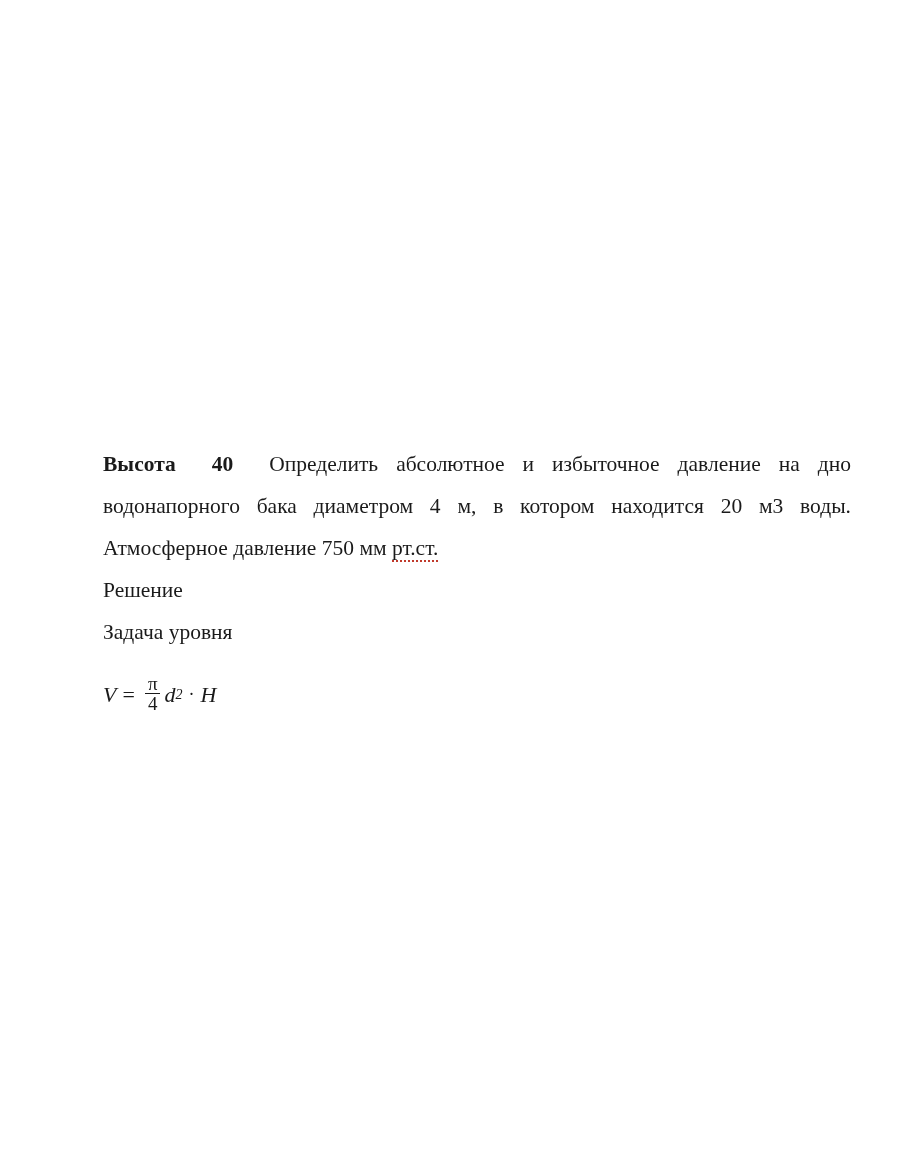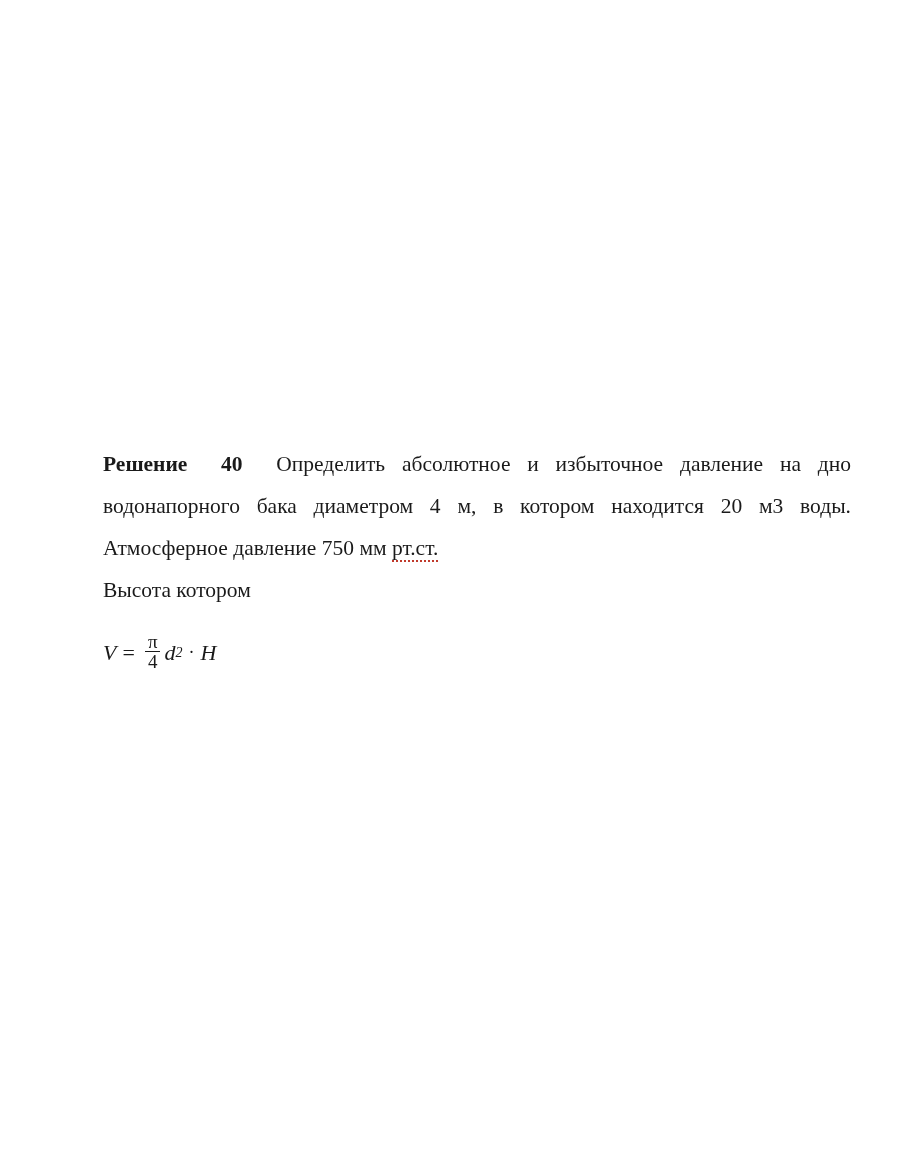--- a/index.html
+++ b/index.html
@@ -113,26 +113,29 @@
     padding-left: 0px;
   }
 </style>
 </head>
 <body>
 
 <div class="page">
   <div class="content">
 
     <p class="para p1">
-      <span class="lead">&nbsp;&nbsp;&nbsp;&nbsp;&nbsp;</span><span class="problem-label">Решение</span>&nbsp;&nbsp;<span class="problem-label">40</span>&nbsp; <span>Определить абсолютное и избыточное давление на дно водонапорного бака диаметром 4 м, в котором находится 20 м3 воды. Атмосферное давление 750 мм </span><span class="spell">рт.ст.</span>
+      <span class="lead">&nbsp;&nbsp;&nbsp;&nbsp;&nbsp;</span><span class="problem-label">Высота</span>&nbsp;&nbsp;<span class="problem-label">40</span>&nbsp; <span>Определить абсолютное и избыточное давление на дно водонапорного бака диаметром 4 м, в котором находится 20 м3 воды. Атмосферное давление 750 мм </span><span class="spell">рт.ст.</span>
     </p>
 
+    <p class="solution-line line-solution">
+      <span class="sub-indent">&nbsp;&nbsp;&nbsp;&nbsp;&nbsp;</span><span>Решение</span>
+    </p>
 
     <p class="solution-line line-solution">
-      <span class="sub-indent">&nbsp;&nbsp;&nbsp;&nbsp;&nbsp;</span><span>Высота котором</span>
+      <span class="sub-indent">&nbsp;&nbsp;&nbsp;&nbsp;&nbsp;</span><span>Задача уровня</span>
     </p>
 
     <div class="formula">
       <span class="sub-indent">&nbsp;&nbsp;&nbsp;&nbsp;&nbsp;</span>
       <span class="math-italic">V</span>
       <span class="eq-sign">=</span>
       <span class="frac">
         <span class="num">π</span>
         <span class="den">4</span>
       </span>

